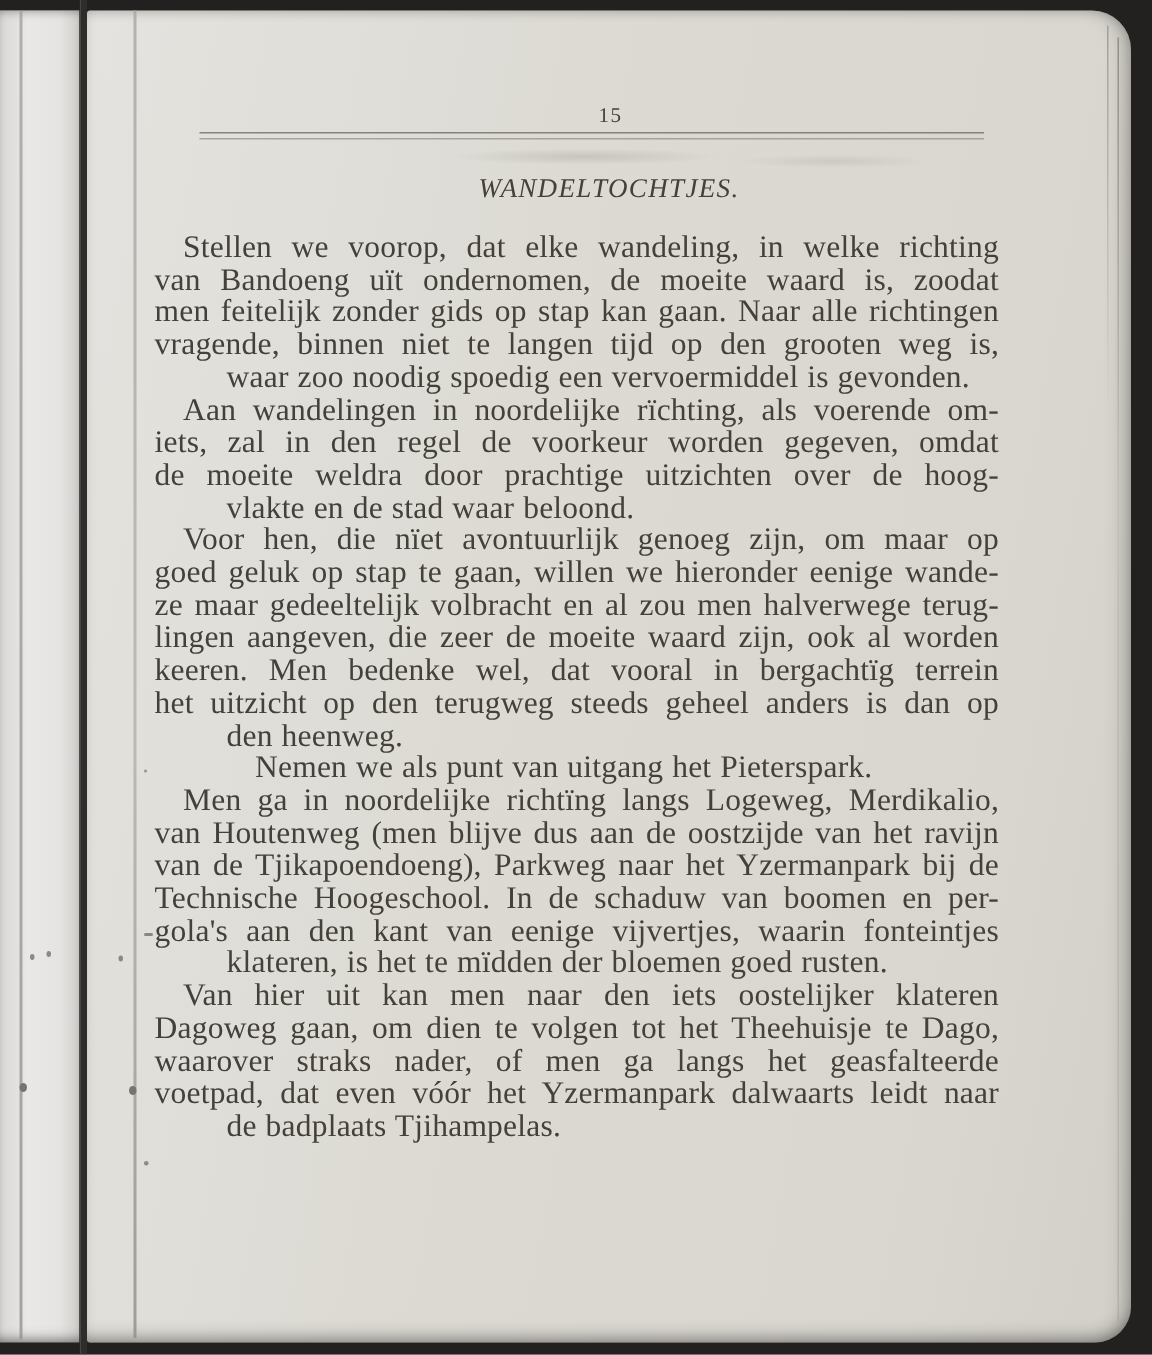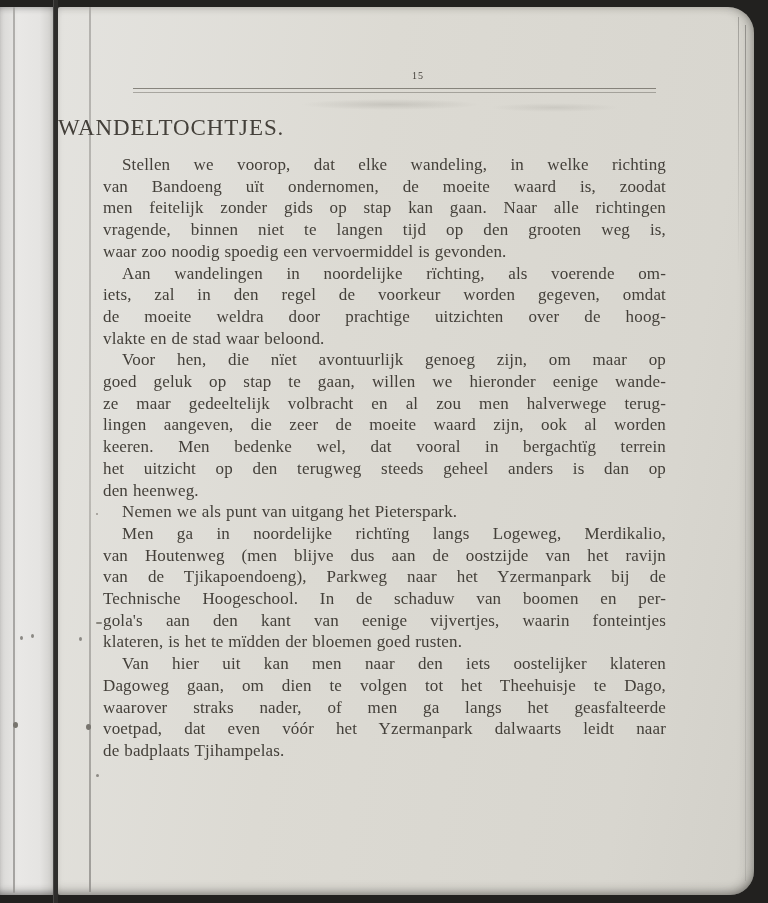--- a/index.html
+++ b/index.html
@@ -62,51 +62,51 @@
   .right-line { position: absolute; width: 1.5px; }
   .right-line.r1 {
     right: 8px; top: 18px; bottom: 14px;
     background: linear-gradient(rgba(135,133,128,.85), rgba(160,158,153,.25) 35%, rgba(150,148,143,.4));
   }
   .right-line.r2 {
     right: 15px; top: 10px; height: 260px;
     background: linear-gradient(rgba(145,143,138,.75), rgba(145,143,138,0));
   }
   .pagenum {
-    position: absolute; top: 63px; left: 12px; width: 100%;
+    position: absolute; top: 63px; left: 1px; width: 100%;
     text-align: center;
-    font-size: 10px; letter-spacing: 1px;
+    font-size: 14px; letter-spacing: 1px;
   }
   .rule {
     position: absolute; top: 81px; left: 75px; width: 523px; height: 2.5px;
     border-top: 1.6px solid rgba(110,107,99,.78);
     border-bottom: 1.1px solid rgba(110,107,99,.5);
   }
   .heading {
     position: absolute; top: 108px; left: 0; width: 100%;
-    text-align: left;
-    font-size: 23px; letter-spacing: .9px;
-    font-weight: normal; margin: 0;
+    text-align: center;
+    font-size: 18px; letter-spacing: .9px;
+    font-weight: normal; margin: 0; font-style: italic;
   }
   .bodytext {
     position: absolute; top: 147px; left: 45px; width: 563px;
-    font-size: 17px;
+    font-size: 21px;
   }
   .para { margin: 0; }
   .line {
     line-height: 21.7px;
     letter-spacing: .15px;
     word-spacing: .5px;
     text-align: justify;
     text-align-last: justify;
     -moz-text-align-last: justify;
     white-space: normal;
   }
   .line.first { padding-left: 19px; }
-  .line.last  { text-align-last: left; -moz-text-align-last: left; }
+  .line.last  { text-align-last: left; margin-left: 48px; -moz-text-align-last: left; }
   
   .speck { position: absolute; border-radius: 50%; background: #77746e; }
   .sp-dot1   { left: 13px;  top: 722px; width: 5px; height: 6px; }
   .sp-dot2   { left: 86px;  top: 724px; width: 5px; height: 6px; }
   .sp-q1     { left: 20px;  top: 636px; width: 3px; height: 4px; background:#8b8984; }
   .sp-q2     { left: 31px;  top: 634px; width: 3px; height: 4px; background:#8b8984; }
   .sp-q3     { left: 79px;  top: 637px; width: 3px; height: 4px; background:#8b8984; }
   .sp-dash   { left: 96px;  top: 622px; width: 6px; height: 2px; border-radius: 1px; background:#8a877f; }
   .sp-p1     { left: 96px;  top: 513px; width: 2px; height: 2px; opacity:.7; }
   .sp-p2     { left: 96px;  top: 774px; width: 3px; height: 3px; opacity:.8; }

